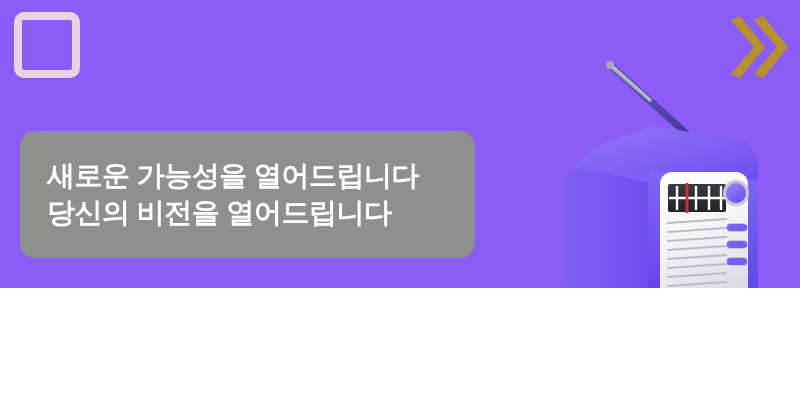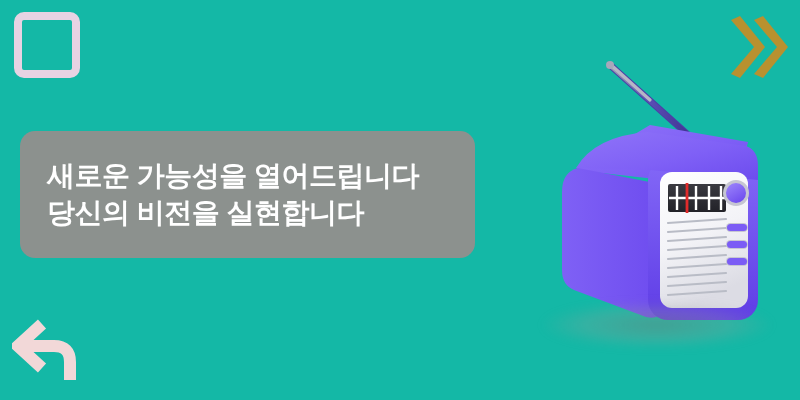--- a/index.html
+++ b/index.html
@@ -8,22 +8,22 @@
   }
   body {
     width: 800px;
     height: 400px;
     overflow: hidden;
     font-family: "Liberation Sans", "DejaVu Sans", sans-serif;
   }
   #canvas {
     position: relative;
     width: 800px;
-    height: 400px;
-    background: #14b8a6;
+    height: 288px;
+    background: #8b5cf6;
     overflow: hidden;
   }
 
   
   .corner-square {
     position: absolute;
     left: 14px;
     top: 12px;
     width: 50px;
     height: 50px;
@@ -111,21 +111,21 @@
     <svg width="82" height="74" viewBox="0 0 82 74" xmlns="http://www.w3.org/2000/svg">
       <g fill="none" stroke="#f2d8d8" stroke-width="12" stroke-linecap="butt" stroke-linejoin="miter">
         <path d="M6 30 L42 30 Q58 30 58 46 L58 64"></path>
         <path d="M30 8 L6 30 L30 52"></path>
       </g>
     </svg>
   </div>
 
   <div class="headline-plate">
     <div class="headline-line">새로운 가능성을 열어드립니다</div>
-    <div class="headline-line">당신의 비전을 실현합니다</div>
+    <div class="headline-line">당신의 비전을 열어드립니다</div>
   </div>
 
   <div class="radio-scene">
     <div class="radio-shadow"></div>
 
     <svg width="300" height="340" viewBox="0 0 300 340" xmlns="http://www.w3.org/2000/svg">
       <defs>
         <linearGradient id="bodyTop" x1="0" y1="0" x2="1" y2="1">
           <stop offset="0%" stop-color="#8f74f8"></stop>
           <stop offset="55%" stop-color="#7f60f6"></stop>

